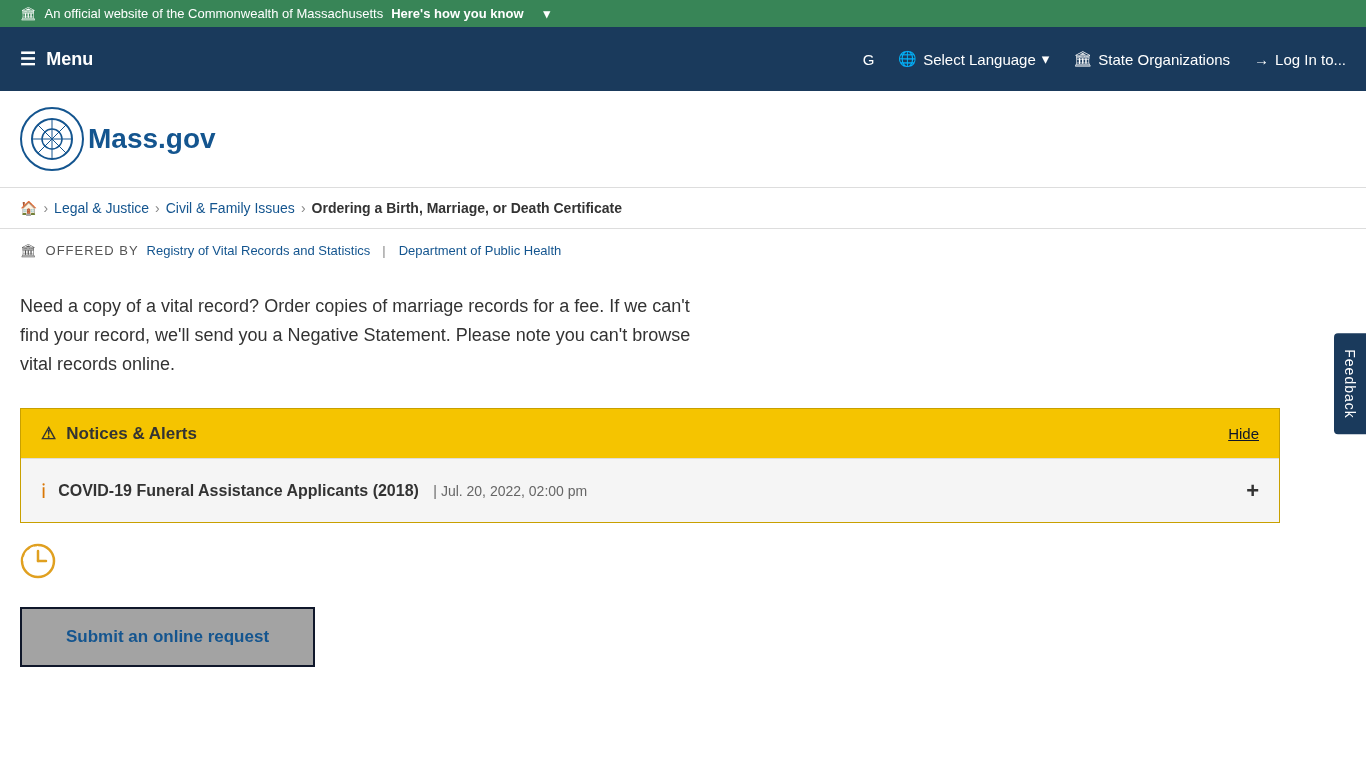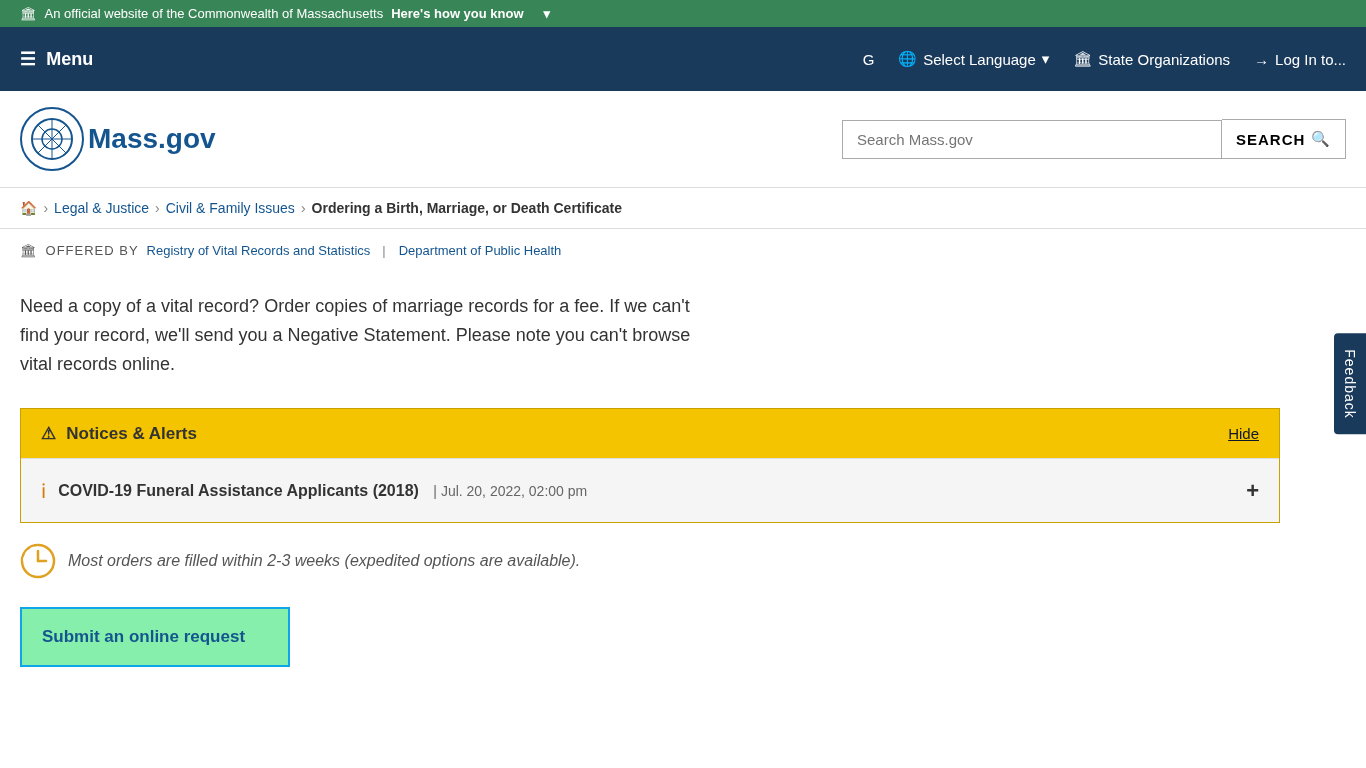--- a/index.html
+++ b/index.html
@@ -238,28 +238,28 @@
     }
     .clock-icon {
       width: 36px;
       height: 36px;
       flex-shrink: 0;
     }
 
     
     .submit-btn {
       display: inline-block;
-      border: 2px solid #0ea5e9;
-      padding: 18px 20px;
+      border: 2px solid #0f172a;
+      padding: 18px 44px;
       font-size: 17px;
       color: #14558f;
       text-decoration: none;
       font-weight: bold;
       cursor: pointer;
-      background: #86efac;
+      background: #a3a3a3;
       min-width: 270px;
     }
 
     
     .feedback-sidebar {
       position: fixed;
       right: 0;
       top: 50%;
       transform: translateY(-50%);
       background: #1a3a5c;
@@ -317,27 +317,20 @@
         <circle cx="22" cy="22" r="20" fill="none" stroke="#14558f" stroke-width="2"></circle>
         <circle cx="22" cy="22" r="10" fill="none" stroke="#14558f" stroke-width="1.5"></circle>
         <line x1="22" y1="2" x2="22" y2="42" stroke="#14558f" stroke-width="1"></line>
         <line x1="2" y1="22" x2="42" y2="22" stroke="#14558f" stroke-width="1"></line>
         <line x1="8" y1="8" x2="36" y2="36" stroke="#14558f" stroke-width="1"></line>
         <line x1="36" y1="8" x2="8" y2="36" stroke="#14558f" stroke-width="1"></line>
       </svg>
     </div>
     <span class="logo-text">Mass.gov</span>
   </a>
-  <div class="search-area">
-    <input class="search-input" type="text" placeholder="Search Mass.gov" style="">
-    <button class="search-btn">
-      <span>SEARCH</span>
-      <span>🔍</span>
-    </button>
-  </div>
 </header>
 
 <div class="breadcrumb-bar">
   <a href="#">🏠</a>
   <span class="breadcrumb-sep">›</span>
   <a href="#">Legal &amp; Justice</a>
   <span class="breadcrumb-sep">›</span>
   <a href="#">Civil &amp; Family Issues</a>
   <span class="breadcrumb-sep">›</span>
   <a href="#" style="color:#333; text-decoration:none; font-weight:bold;">Ordering a Birth, Marriage, or Death Certificate</a>
@@ -378,20 +371,19 @@
   </div>
 
   
   <div class="order-info">
     <svg class="clock-icon" viewBox="0 0 36 36">
       <circle cx="18" cy="18" r="16" fill="none" stroke="#e0a020" stroke-width="2.5"></circle>
       <line x1="18" y1="18" x2="18" y2="8" stroke="#e0a020" stroke-width="2.5" stroke-linecap="round"></line>
       <line x1="18" y1="18" x2="26" y2="18" stroke="#e0a020" stroke-width="2.5" stroke-linecap="round"></line>
       <path d="M 4 18 A 14 14 0 0 1 18 4" fill="none" stroke="#fff" stroke-width="2" stroke-dasharray="4 3"></path>
     </svg>
-    <span>Most orders are filled within 2-3 weeks (expedited options are available).</span>
   </div>
 
   
   <a class="submit-btn" href="#">Submit an online request</a>
 </div>
 
 <div class="feedback-sidebar">Feedback</div>
 
 </body></html>

